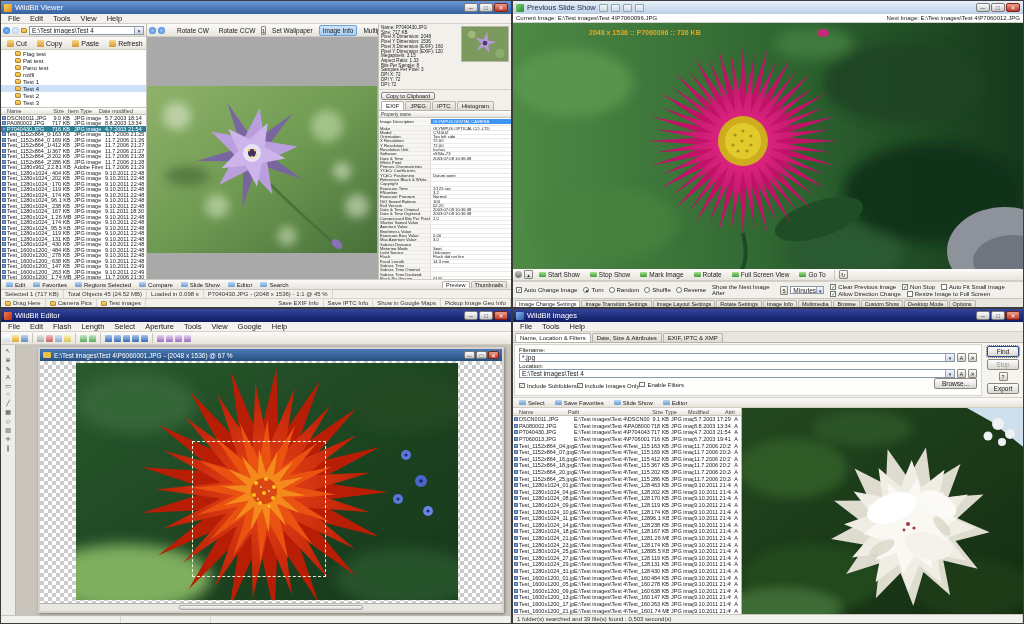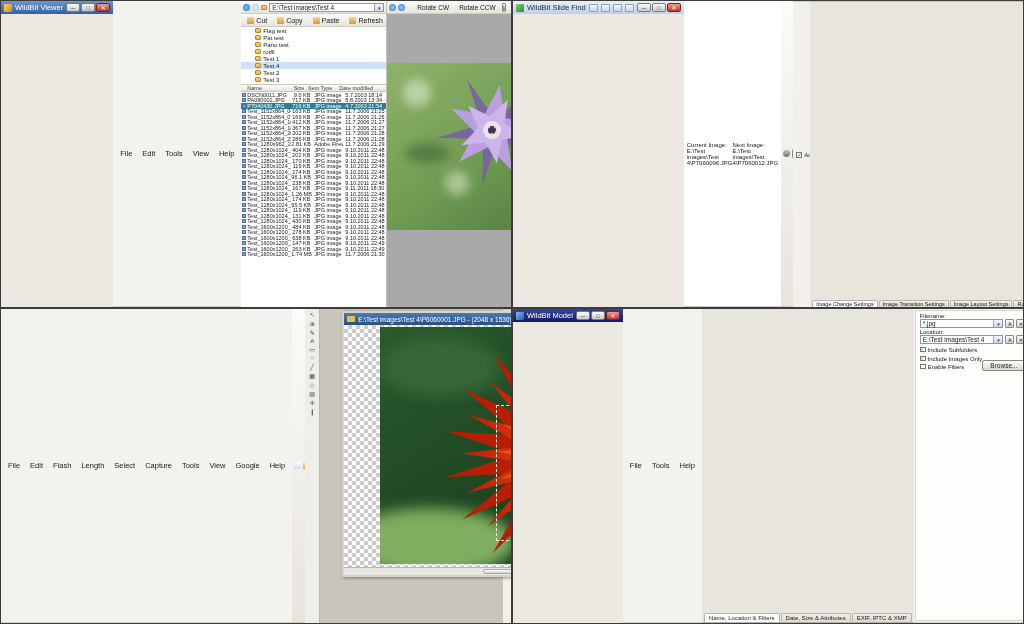--- a/index.html
+++ b/index.html
@@ -1,17 +1,17 @@
 <!DOCTYPE html>
 <html><head>
 <meta charset="utf-8">
 <style>
 *{margin:0;padding:0;box-sizing:border-box;font-family:"Liberation Sans",sans-serif}
 html,body{width:1024px;height:624px;overflow:hidden;background:#4a4a4a;position:relative;font-size:8px;color:#1a1a1a}
-.win{position:absolute;display:flex;flex-direction:row;background:#ece9e2;border:1px solid #3c3c3c;overflow:hidden}
+.win{position:absolute;display:flex;flex-direction:column;background:#ece9e2;border:1px solid #3c3c3c;overflow:hidden}
 
 .tb{height:13px;flex:0 0 13px;display:flex;align-items:center;gap:3px;padding:0 3px;font-size:7.5px;white-space:nowrap}
 .tb.blue{background:linear-gradient(#6b97d8,#35619f);color:#fff}
 .tb.light{background:linear-gradient(#e9eff9,#bccfe7);color:#1d2b44}
 .tb.navy{background:linear-gradient(#34459c,#101b63);color:#fff}
 .appico{width:8px;height:8px;border-radius:1px;flex:0 0 8px}
 .cap{margin-left:auto;display:flex;gap:1px}
 .cb{width:14px;height:9px;font-size:6px;line-height:8px;text-align:center;color:#333;background:linear-gradient(#fdfdfd,#c9c9c9);border:1px solid #7a7a7a;border-radius:2px}
 .cb.close{background:linear-gradient(#ec9c8c,#c0392b);color:#fff;border-color:#7a2418}
 .titool{width:9px;height:8px;background:linear-gradient(#f4f6fa,#ccd6e4);border:1px solid #8aa;border-radius:1px}
@@ -788,21 +788,21 @@
         <span class="seg">Save IPTC Info</span>
         <span class="seg">Show in Google Maps</span>
         <span class="seg">Pickup Image Geo Info</span>
       </span>
   </div>
 </div>
 
 <div class="win" style="left:512px;top:0;width:512px;height:308px">
   <div class="tb light">
     <span class="appico" style="background:linear-gradient(135deg,#7fd06a,#2a8a3a)"></span>
-    <span>WildBit Slide Find</span>
+    <span>Previous Slide Show</span>
     <span class="titool"></span>
     <span class="titool"></span>
     <span class="titool"></span>
     <span class="titool"></span>
     <span class="cap">
       <span class="cb">─</span>
       <span class="cb">□</span>
       <span class="cb close">✕</span>
     </span>
   </div>
@@ -960,28 +960,37 @@
       <span class="tab" style="padding:0 3px"><span>Image Info</span></span>
       <span class="tab" style="padding:0 3px"><span>Multimedia</span></span>
       <span class="tab" style="padding:0 3px"><span>Browse</span></span>
       <span class="tab" style="padding:0 3px"><span>Custom Show</span></span>
       <span class="tab" style="padding:0 3px"><span>Desktop Mode</span></span>
       <span class="tab" style="padding:0 3px"><span>Options</span></span>
     </div>
 </div>
 
 <div class="win" style="left:0;top:308px;width:512px;height:316px">
+  <div class="tb navy">
+    <span class="appico" style="background:linear-gradient(135deg,#f07850,#c03010)"></span>
+    <span>WildBit Editor</span>
+    <span class="cap">
+      <span class="cb">─</span>
+      <span class="cb">□</span>
+      <span class="cb close">✕</span>
+    </span>
+  </div>
   <div class="menu">
 
   <span>File</span>
       <span>Edit</span>
       <span>Flash</span>
       <span>Length</span>
       <span>Select</span>
-      <span>Capture</span>
+      <span>Aperture</span>
       <span>Tools</span>
       <span>View</span>
       <span>Google</span>
       <span>Help</span>
     </div>
   <div class="tbar" style="flex:0 0 13px">
     <span class="ico" style="background:linear-gradient(#fff,#cde)"></span>
     <span class="ico" style="background:linear-gradient(#ffe9a8,#d8a838)"></span>
     <span class="ico" style="background:linear-gradient(#bcd6f2,#5a8ac4)"></span>
     <span class="sep"></span>
@@ -1095,21 +1104,21 @@
   <div class="status" style="flex:0 0 8px">
     <span class="seg" style="width:120px"></span>
     <span class="seg" style="width:90px"></span>
     <span class="seg" style="flex:1"></span>
   </div>
 </div>
 
 <div class="win" style="left:512px;top:308px;width:512px;height:316px">
   <div class="tb navy">
     <span class="appico" style="background:linear-gradient(135deg,#8ab8f0,#2a5aa8)"></span>
-    <span>WildBit Model</span>
+    <span>WildBit Images</span>
     <span class="cap">
       <span class="cb">─</span>
       <span class="cb">□</span>
       <span class="cb close">✕</span>
     </span>
   </div>
   <div class="menu">
 
   <span>File</span>
       <span>Tools</span>

